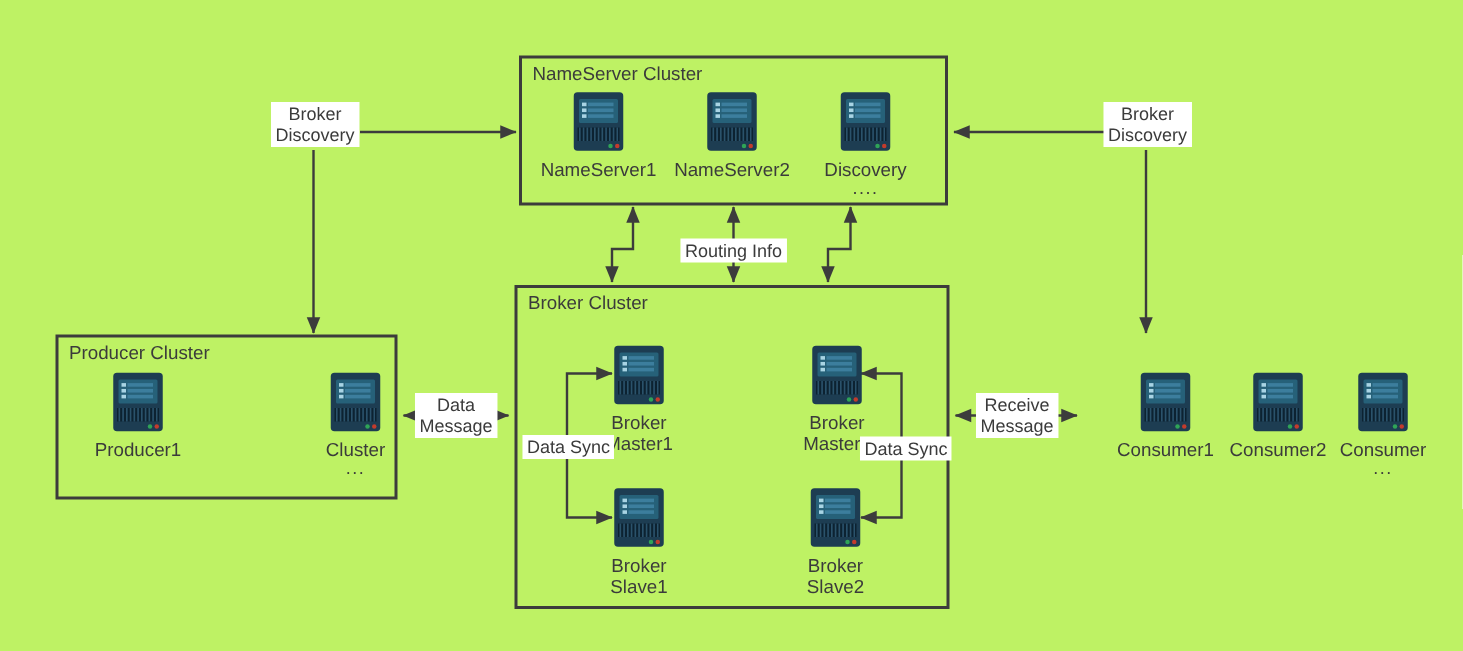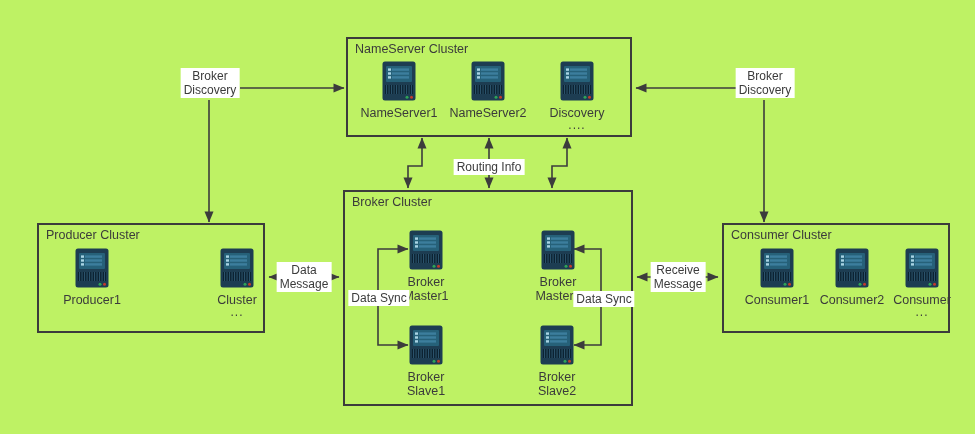--- a/index.html
+++ b/index.html
@@ -76,23 +76,20 @@
   </svg>
 
   <div class="cluster" style="left:346px;top:37px;width:286px;height:100px">
     <div class="cluster-title">NameServer Cluster</div>
   </div>
   <div class="cluster" style="left:343px;top:190px;width:290px;height:216px">
     <div class="cluster-title">Broker Cluster</div>
   </div>
   <div class="cluster" style="left:37px;top:223px;width:228px;height:110px">
     <div class="cluster-title">Producer Cluster</div>
-  </div>
-  <div class="cluster" style="left:722px;top:223px;width:228px;height:110px">
-    <div class="cluster-title">Consumer Cluster</div>
   </div>
 
   <div class="node" style="left:349px;top:61px;width:100px">
     <svg class="srv-icon" width="34" height="40">
         <use href="#srv"></use>
       </svg>
     <div class="label">NameServer1</div>
   </div>
   <div class="node" style="left:438px;top:61px;width:100px">
     <svg class="srv-icon" width="34" height="40">

